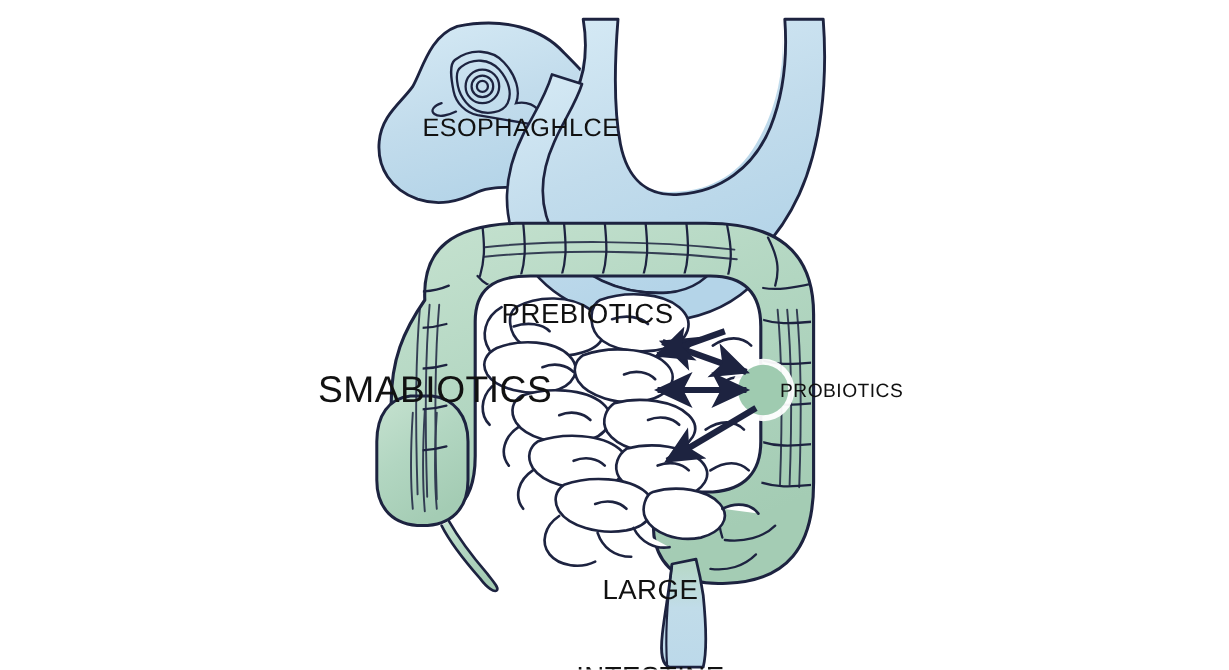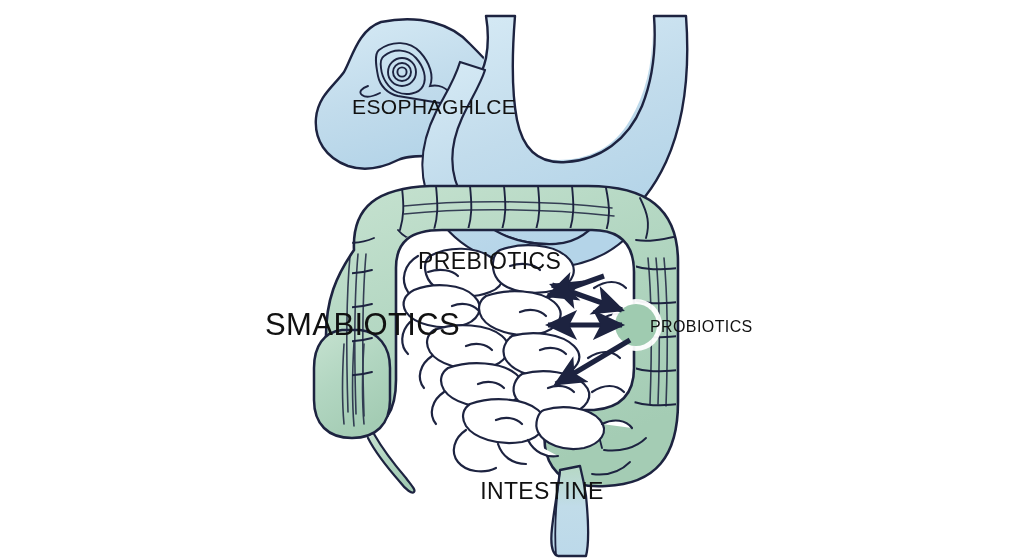--- a/index.html
+++ b/index.html
@@ -338,16 +338,17 @@
 
   <div class="label" id="label-esophagus">ESOPHAGHLCE</div>
 
   <div class="label" id="label-prebiotics">PREBIOTICS</div>
 
   <div class="label" id="label-smabiotics">SMABIOTICS</div>
 
   <div class="label" id="label-probiotics">PROBIOTICS</div>
 
   <div class="label" id="label-large-intestine">
+    <span class="li-line">LARGE</span>
     <span class="li-line">INTESTINE</span>
   </div>
 
 </div>
 
 </body></html>

